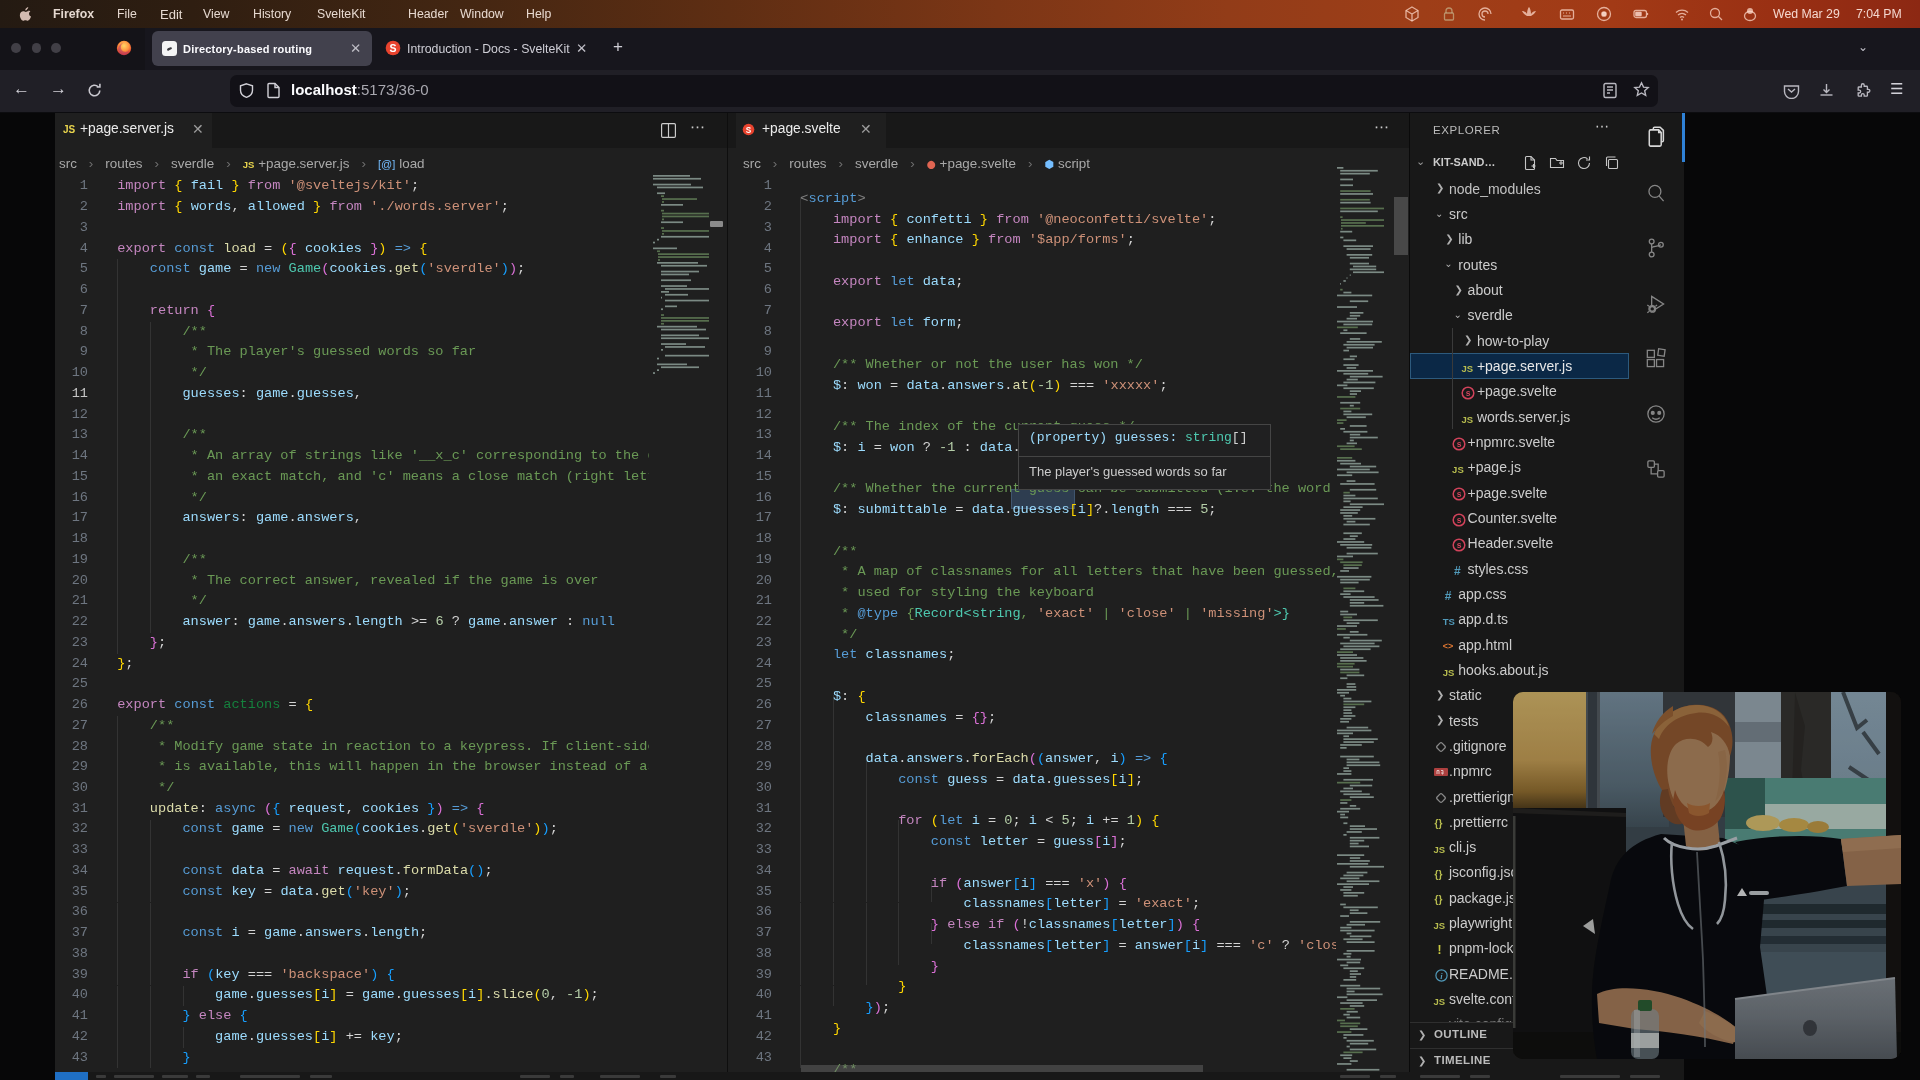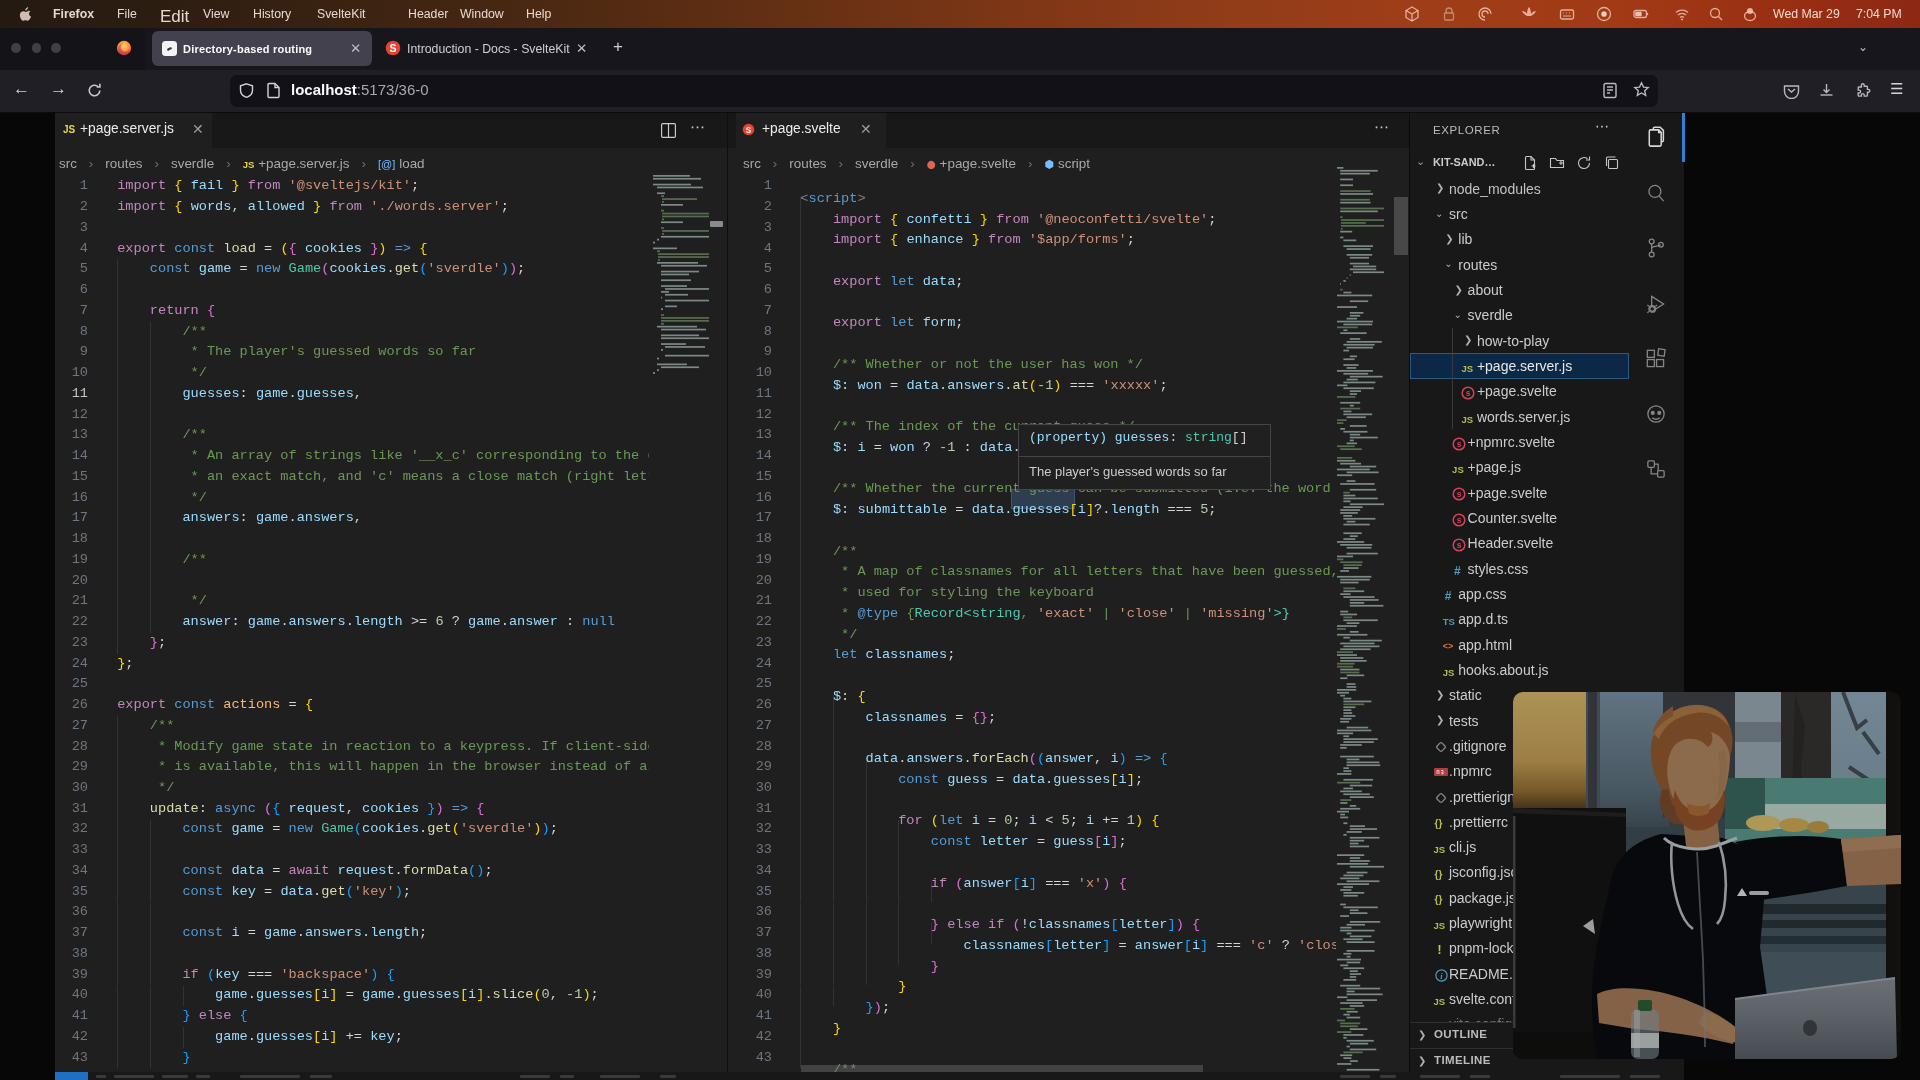--- a/index.html
+++ b/index.html
@@ -101,25 +101,26 @@
     <div class="cl" style="top:145.22px"><span style="color:#6A9955">        /**</span></div>
     <div class="cl" style="top:165.96px"><span style="color:#6A9955">         * The player's guessed words so far</span></div>
     <div class="cl" style="top:186.71px"><span style="color:#6A9955">         */</span></div>
     <div class="cl" style="top:207.45px"><span style="color:#9CDCFE">        guesses</span><span style="color:#D4D4D4">: </span><span style="color:#9CDCFE">game</span><span style="color:#D4D4D4">.</span><span style="color:#9CDCFE">guesses</span><span style="color:#D4D4D4">,</span></div>
     <div class="cl" style="top:248.94px"><span style="color:#6A9955">        /**</span></div>
     <div class="cl" style="top:269.69px"><span style="color:#6A9955">         * An array of strings like '__x_c' corresponding to the guesses, where 'x' means</span></div>
     <div class="cl" style="top:290.43px"><span style="color:#6A9955">         * an exact match, and 'c' means a close match (right letter, wrong place)</span></div>
     <div class="cl" style="top:311.18px"><span style="color:#6A9955">         */</span></div>
     <div class="cl" style="top:331.92px"><span style="color:#9CDCFE">        answers</span><span style="color:#D4D4D4">: </span><span style="color:#9CDCFE">game</span><span style="color:#D4D4D4">.</span><span style="color:#9CDCFE">answers</span><span style="color:#D4D4D4">,</span></div>
     <div class="cl" style="top:373.41px"><span style="color:#6A9955">        /**</span></div>
+    <div class="cl" style="top:394.16px"><span style="color:#6A9955">         * The correct answer, revealed if the game is over</span></div>
     <div class="cl" style="top:414.90px"><span style="color:#6A9955">         */</span></div>
     <div class="cl" style="top:435.65px"><span style="color:#9CDCFE">        answer</span><span style="color:#D4D4D4">: </span><span style="color:#9CDCFE">game</span><span style="color:#D4D4D4">.</span><span style="color:#9CDCFE">answers</span><span style="color:#D4D4D4">.</span><span style="color:#9CDCFE">length</span><span style="color:#D4D4D4"> </span><span style="color:#D4D4D4">&gt;=</span><span style="color:#D4D4D4"> </span><span style="color:#B5CEA8">6</span><span style="color:#D4D4D4"> ? </span><span style="color:#9CDCFE">game</span><span style="color:#D4D4D4">.</span><span style="color:#9CDCFE">answer</span><span style="color:#D4D4D4"> : </span><span style="color:#569CD6">null</span></div>
     <div class="cl" style="top:456.39px"><span style="color:#D4D4D4">    </span><span style="color:#DA70D6">}</span><span style="color:#D4D4D4">;</span></div>
     <div class="cl" style="top:477.14px"><span style="color:#FFD700">}</span><span style="color:#D4D4D4">;</span></div>
-    <div class="cl" style="top:518.62px"><span style="color:#C586C0">export</span><span style="color:#D4D4D4"> </span><span style="color:#569CD6">const</span><span style="color:#D4D4D4"> </span><span style="color:#fdba74">actions</span><span style="color:#D4D4D4"> = </span><span style="color:#FFD700">{</span></div>
+    <div class="cl" style="top:518.62px"><span style="color:#C586C0">export</span><span style="color:#D4D4D4"> </span><span style="color:#569CD6">const</span><span style="color:#D4D4D4"> </span><span style="color:#15803d">actions</span><span style="color:#D4D4D4"> = </span><span style="color:#FFD700">{</span></div>
     <div class="cl" style="top:539.37px"><span style="color:#6A9955">    /**</span></div>
     <div class="cl" style="top:560.12px"><span style="color:#6A9955">     * Modify game state in reaction to a keypress. If client-side JavaScript</span></div>
     <div class="cl" style="top:580.86px"><span style="color:#6A9955">     * is available, this will happen in the browser instead of as a form submission</span></div>
     <div class="cl" style="top:601.61px"><span style="color:#6A9955">     */</span></div>
     <div class="cl" style="top:622.35px"><span style="color:#DCDCAA">    update</span><span style="color:#D4D4D4">: </span><span style="color:#569CD6">async</span><span style="color:#D4D4D4"> </span><span style="color:#DA70D6">(</span><span style="color:#179FFF">{</span><span style="color:#9CDCFE"> request</span><span style="color:#D4D4D4">,</span><span style="color:#9CDCFE"> cookies </span><span style="color:#179FFF">}</span><span style="color:#DA70D6">)</span><span style="color:#D4D4D4"> </span><span style="color:#569CD6">=&gt;</span><span style="color:#D4D4D4"> </span><span style="color:#DA70D6">{</span></div>
     <div class="cl" style="top:643.10px"><span style="color:#D4D4D4">        </span><span style="color:#569CD6">const</span><span style="color:#9CDCFE"> game </span><span style="color:#D4D4D4">= </span><span style="color:#569CD6">new</span><span style="color:#D4D4D4"> </span><span style="color:#4EC9B0">Game</span><span style="color:#179FFF">(</span><span style="color:#9CDCFE">cookies</span><span style="color:#D4D4D4">.</span><span style="color:#DCDCAA">get</span><span style="color:#FFD700">(</span><span style="color:#CE9178">'sverdle'</span><span style="color:#FFD700">)</span><span style="color:#179FFF">)</span><span style="color:#D4D4D4">;</span></div>
     <div class="cl" style="top:684.59px"><span style="color:#D4D4D4">        </span><span style="color:#569CD6">const</span><span style="color:#9CDCFE"> data </span><span style="color:#D4D4D4">= </span><span style="color:#C586C0">await</span><span style="color:#D4D4D4"> </span><span style="color:#9CDCFE">request</span><span style="color:#D4D4D4">.</span><span style="color:#DCDCAA">formData</span><span style="color:#179FFF">(</span><span style="color:#179FFF">)</span><span style="color:#D4D4D4">;</span></div>
     <div class="cl" style="top:705.33px"><span style="color:#D4D4D4">        </span><span style="color:#569CD6">const</span><span style="color:#9CDCFE"> key </span><span style="color:#D4D4D4">= </span><span style="color:#9CDCFE">data</span><span style="color:#D4D4D4">.</span><span style="color:#DCDCAA">get</span><span style="color:#179FFF">(</span><span style="color:#CE9178">'key'</span><span style="color:#179FFF">)</span><span style="color:#D4D4D4">;</span></div>
     <div class="cl" style="top:746.82px"><span style="color:#D4D4D4">        </span><span style="color:#569CD6">const</span><span style="color:#9CDCFE"> i </span><span style="color:#D4D4D4">= </span><span style="color:#9CDCFE">game</span><span style="color:#D4D4D4">.</span><span style="color:#9CDCFE">answers</span><span style="color:#D4D4D4">.</span><span style="color:#9CDCFE">length</span><span style="color:#D4D4D4">;</span></div>
     <div class="cl" style="top:788.31px"><span style="color:#D4D4D4">        </span><span style="color:#C586C0">if</span><span style="color:#D4D4D4"> </span><span style="color:#179FFF">(</span><span style="color:#9CDCFE">key</span><span style="color:#D4D4D4"> </span><span style="color:#D4D4D4">===</span><span style="color:#D4D4D4"> </span><span style="color:#CE9178">'backspace'</span><span style="color:#179FFF">)</span><span style="color:#D4D4D4"> </span><span style="color:#179FFF">{</span></div>
@@ -337,20 +338,21 @@
     <div class="cl" style="top:414.90px"><span style="color:#6A9955">     * </span><span style="color:#569CD6">@type</span><span style="color:#6A9955"> </span><span style="color:#6A9955">{</span><span style="color:#4EC9B0">Record&lt;</span><span style="color:#4EC9B0">string</span><span style="color:#6A9955">, </span><span style="color:#CE9178">'exact'</span><span style="color:#6A9955"> | </span><span style="color:#CE9178">'close'</span><span style="color:#6A9955"> | </span><span style="color:#CE9178">'missing'</span><span style="color:#4EC9B0">&gt;}</span></div>
     <div class="cl" style="top:435.65px"><span style="color:#6A9955">     */</span></div>
     <div class="cl" style="top:456.39px"><span style="color:#D4D4D4">    </span><span style="color:#569CD6">let</span><span style="color:#9CDCFE"> classnames</span><span style="color:#D4D4D4">;</span></div>
     <div class="cl" style="top:497.88px"><span style="color:#9CDCFE">    $</span><span style="color:#D4D4D4">: </span><span style="color:#FFD700">{</span></div>
     <div class="cl" style="top:518.62px"><span style="color:#9CDCFE">        classnames</span><span style="color:#D4D4D4"> = </span><span style="color:#DA70D6">{</span><span style="color:#DA70D6">}</span><span style="color:#D4D4D4">;</span></div>
     <div class="cl" style="top:560.12px"><span style="color:#9CDCFE">        data</span><span style="color:#D4D4D4">.</span><span style="color:#9CDCFE">answers</span><span style="color:#D4D4D4">.</span><span style="color:#DCDCAA">forEach</span><span style="color:#DA70D6">(</span><span style="color:#179FFF">(</span><span style="color:#9CDCFE">answer</span><span style="color:#D4D4D4">, </span><span style="color:#9CDCFE">i</span><span style="color:#179FFF">)</span><span style="color:#D4D4D4"> </span><span style="color:#569CD6">=&gt;</span><span style="color:#D4D4D4"> </span><span style="color:#179FFF">{</span></div>
     <div class="cl" style="top:580.86px"><span style="color:#D4D4D4">            </span><span style="color:#569CD6">const</span><span style="color:#9CDCFE"> guess </span><span style="color:#D4D4D4">= </span><span style="color:#9CDCFE">data</span><span style="color:#D4D4D4">.</span><span style="color:#9CDCFE">guesses</span><span style="color:#FFD700">[</span><span style="color:#9CDCFE">i</span><span style="color:#FFD700">]</span><span style="color:#D4D4D4">;</span></div>
     <div class="cl" style="top:622.35px"><span style="color:#D4D4D4">            </span><span style="color:#C586C0">for</span><span style="color:#D4D4D4"> </span><span style="color:#FFD700">(</span><span style="color:#569CD6">let</span><span style="color:#9CDCFE"> i </span><span style="color:#D4D4D4">= </span><span style="color:#B5CEA8">0</span><span style="color:#D4D4D4">; </span><span style="color:#9CDCFE">i</span><span style="color:#D4D4D4"> &lt; </span><span style="color:#B5CEA8">5</span><span style="color:#D4D4D4">; </span><span style="color:#9CDCFE">i</span><span style="color:#D4D4D4"> </span><span style="color:#D4D4D4">+=</span><span style="color:#D4D4D4"> </span><span style="color:#B5CEA8">1</span><span style="color:#FFD700">)</span><span style="color:#D4D4D4"> </span><span style="color:#FFD700">{</span></div>
     <div class="cl" style="top:643.10px"><span style="color:#D4D4D4">                </span><span style="color:#569CD6">const</span><span style="color:#9CDCFE"> letter </span><span style="color:#D4D4D4">= </span><span style="color:#9CDCFE">guess</span><span style="color:#DA70D6">[</span><span style="color:#9CDCFE">i</span><span style="color:#DA70D6">]</span><span style="color:#D4D4D4">;</span></div>
     <div class="cl" style="top:684.59px"><span style="color:#D4D4D4">                </span><span style="color:#C586C0">if</span><span style="color:#D4D4D4"> </span><span style="color:#DA70D6">(</span><span style="color:#9CDCFE">answer</span><span style="color:#179FFF">[</span><span style="color:#9CDCFE">i</span><span style="color:#179FFF">]</span><span style="color:#D4D4D4"> </span><span style="color:#D4D4D4">===</span><span style="color:#D4D4D4"> </span><span style="color:#CE9178">'x'</span><span style="color:#DA70D6">)</span><span style="color:#D4D4D4"> </span><span style="color:#DA70D6">{</span></div>
+    <div class="cl" style="top:705.33px"><span style="color:#9CDCFE">                    classnames</span><span style="color:#179FFF">[</span><span style="color:#9CDCFE">letter</span><span style="color:#179FFF">]</span><span style="color:#D4D4D4"> = </span><span style="color:#CE9178">'exact'</span><span style="color:#D4D4D4">;</span></div>
     <div class="cl" style="top:726.08px"><span style="color:#D4D4D4">                </span><span style="color:#DA70D6">}</span><span style="color:#D4D4D4"> </span><span style="color:#C586C0">else</span><span style="color:#D4D4D4"> </span><span style="color:#C586C0">if</span><span style="color:#D4D4D4"> </span><span style="color:#DA70D6">(</span><span style="color:#D4D4D4">!</span><span style="color:#9CDCFE">classnames</span><span style="color:#179FFF">[</span><span style="color:#9CDCFE">letter</span><span style="color:#179FFF">]</span><span style="color:#DA70D6">)</span><span style="color:#D4D4D4"> </span><span style="color:#DA70D6">{</span></div>
     <div class="cl" style="top:746.82px"><span style="color:#9CDCFE">                    classnames</span><span style="color:#179FFF">[</span><span style="color:#9CDCFE">letter</span><span style="color:#179FFF">]</span><span style="color:#D4D4D4"> = </span><span style="color:#9CDCFE">answer</span><span style="color:#179FFF">[</span><span style="color:#9CDCFE">i</span><span style="color:#179FFF">]</span><span style="color:#D4D4D4"> </span><span style="color:#D4D4D4">===</span><span style="color:#D4D4D4"> </span><span style="color:#CE9178">'c'</span><span style="color:#D4D4D4"> ? </span><span style="color:#CE9178">'close'</span></div>
     <div class="cl" style="top:767.57px"><span style="color:#D4D4D4">                </span><span style="color:#DA70D6">}</span></div>
     <div class="cl" style="top:788.31px"><span style="color:#D4D4D4">            </span><span style="color:#FFD700">}</span></div>
     <div class="cl" style="top:809.06px"><span style="color:#D4D4D4">        </span><span style="color:#179FFF">}</span><span style="color:#DA70D6">)</span><span style="color:#D4D4D4">;</span></div>
     <div class="cl" style="top:829.80px"><span style="color:#D4D4D4">    </span><span style="color:#FFD700">}</span></div>
     <div class="cl" style="top:871.29px"><span style="color:#6A9955">    /**</span></div>
   </div>
 <div style="position:absolute;left:726px;top:176.4px;width:46px;height:895.6px;overflow:hidden">
     <div class="cl" style="top:0.00px;left:0;width:46px;text-align:right;color:#6e7681">1</div>
@@ -963,21 +965,21 @@
 <rect x="121" y="318" width="6" height="47" fill="#dde3e5" opacity="0.35"></rect>
 <rect width="388" height="367" fill="#05070c" opacity="0.22"></rect>
 </g>
 </svg>
 <div style="position:absolute;left:0;top:0;width:1920px;height:28px;background:linear-gradient(90deg,#241a12 0%,#2f1e11 10%,#432612 24%,#5f2e13 38%,#7c3616 52%,#923c18 64%,#9e3e18 74%,#a23a16 84%,#992f13 93%,#8c2813 100%)"></div>
 <svg style="position:absolute;left:19px;top:7px" width="12" height="14" viewBox="0 0 14 16">
     <path d="M9.5 2.5c.8-.9 1.4-2 1.3-2.5-.9 0-1.9.6-2.5 1.3-.6.7-1.1 1.8-.9 2.6 1 0 1.6-.5 2.1-1.4zM11 4.8c-1.4 0-2 .8-3 .8s-1.8-.8-3-.8C3 4.8 1 6.3 1 9.4c0 3 2.2 6.4 3.9 6.4.9 0 1.3-.6 2.6-.6s1.6.6 2.6.6c1.7 0 3.6-3.1 3.9-4.9-1.5-.6-2.3-1.8-2.3-3.2 0-1.3.7-2.3 1.6-2.9-.7-.7-1.7-1-2.3-1z" fill="rgba(255,228,218,0.8)"></path>
   </svg>
 <div class="ui" style="left:53px;top:7px;font-size:12.3px;font-weight:700;color:rgba(255,242,235,0.88)">Firefox</div>
 <div class="ui" style="left:117px;top:7px;font-size:12.3px;font-weight:500;color:rgba(255,242,235,0.88)">File</div>
-<div class="ui" style="left:160px;top:7px;font-size:17px;font-weight:500;color:rgba(255,242,235,0.88)">Edit</div>
+<div class="ui" style="left:160px;top:7px;font-size:13px;font-weight:500;color:rgba(255,242,235,0.88)">Edit</div>
 <div class="ui" style="left:203px;top:7px;font-size:12.3px;font-weight:500;color:rgba(255,242,235,0.88)">View</div>
 <div class="ui" style="left:253px;top:7px;font-size:12.3px;font-weight:500;color:rgba(255,242,235,0.88)">History</div>
 <div class="ui" style="left:317px;top:7px;font-size:12.3px;font-weight:500;color:rgba(255,242,235,0.88)">SvelteKit</div>
 <div class="ui" style="left:408px;top:7px;font-size:12.3px;font-weight:500;color:rgba(255,242,235,0.88)">Header</div>
 <div class="ui" style="left:460px;top:7px;font-size:12.3px;font-weight:500;color:rgba(255,242,235,0.88)">Window</div>
 <div class="ui" style="left:526px;top:7px;font-size:12.3px;font-weight:500;color:rgba(255,242,235,0.88)">Help</div>
 <svg style="position:absolute;left:1403px;top:5px" width="18" height="18" viewBox="0 0 18 18" fill="none" stroke="rgba(255,220,205,0.72)" stroke-width="1.3">
     <path d="M9 2l6 3.5v7L9 16l-6-3.5v-7z"></path>
     <path d="M3 5.5l6 3.5 6-3.5M9 9v7"></path>
   </svg>

